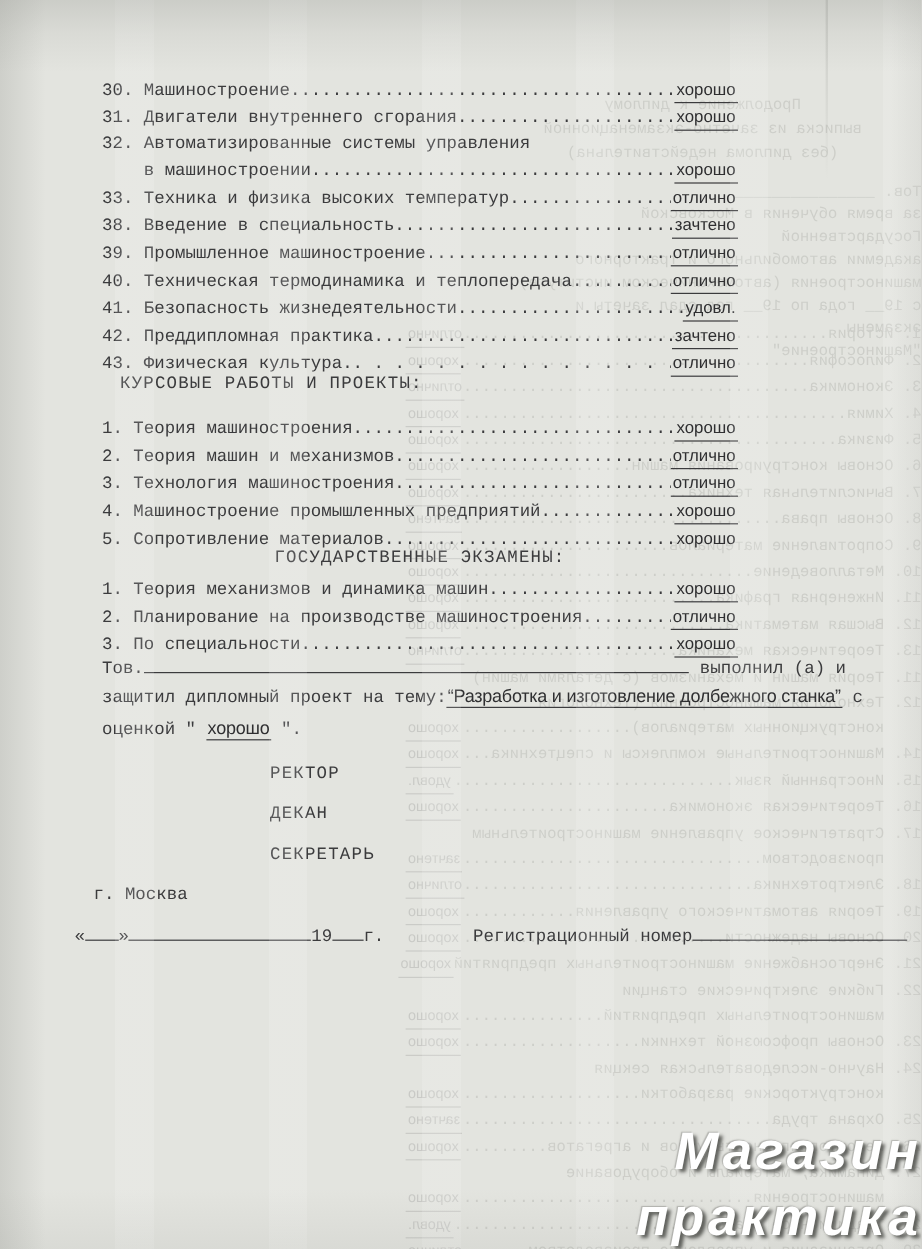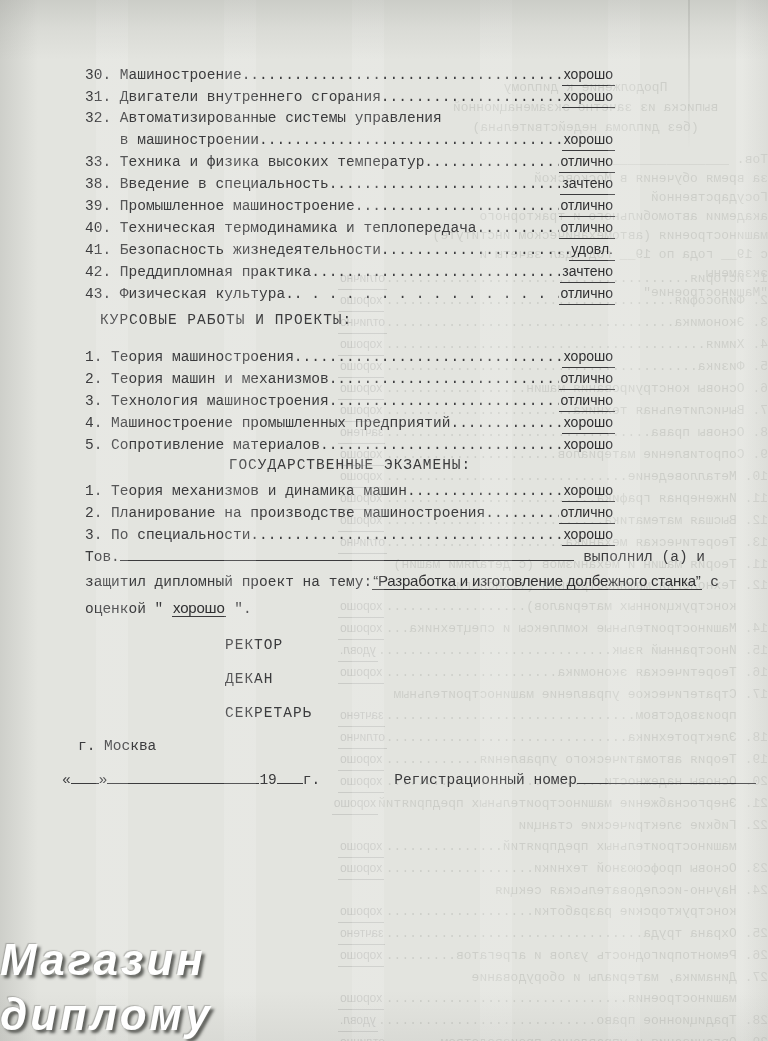--- a/index.html
+++ b/index.html
@@ -54,21 +54,21 @@
   .sans{font-family:"Liberation Sans",sans-serif;font-size:15px;letter-spacing:-0.2px;color:#2f2f31;}
   .u{border-bottom:1px solid #3b3b3d;padding:0 1px;}
   #sig{position:absolute;top:636px;left:225px;}
   #sig div{margin-bottom:16px;line-height:18px;letter-spacing:1px;}
   #city{position:absolute;top:738px;left:78px;}
   #date-line{position:absolute;top:768px;left:62px;width:694px;display:flex;align-items:baseline;white-space:pre;}
   .w28{width:28px;} .w152{width:152px;} .w26{width:26px;}
   .gap{width:74px;}
 
   
-  .wm{position:absolute;top:932px;left:0;right:0;text-align:left;z-index:6;
+  .wm{position:absolute;top:932px;left:0;right:0;text-align:right;z-index:6;
       font-family:"Liberation Sans",sans-serif;font-weight:bold;font-style:italic;
       font-size:44px;line-height:55px;letter-spacing:3px;color:#ffffff;
       text-shadow:3px 3px 3px rgba(88,90,85,.95), -1px -1px 1px rgba(88,90,85,.35);}
 </style>
 </head>
 <body>
 
 <div class="page">
 
   <div class="bleed">
@@ -400,16 +400,16 @@
     <div id="city">г. Москва</div>
 
     <div id="date-line">
       <span>«</span><span class="blank w28"></span><span>»</span><span class="blank w152"></span><span>19</span><span class="blank w26"></span><span>г.</span><span class="gap"></span><span>Регистрационный номер</span><span class="blank flex1"></span>
     </div>
 
   </main>
 
   <div class="wm">
     <div>Магазин</div>
-    <div>диплому</div>
+    <div>практика</div>
   </div>
 
 </div>
 
 </body></html>

